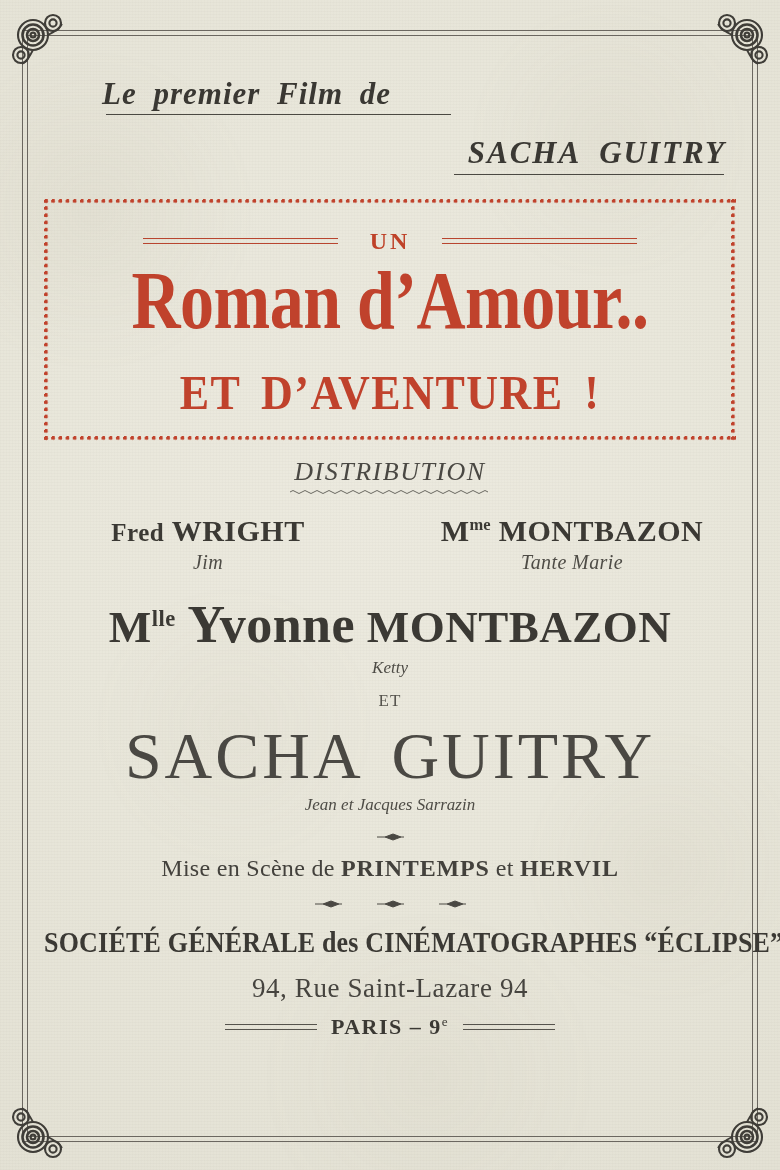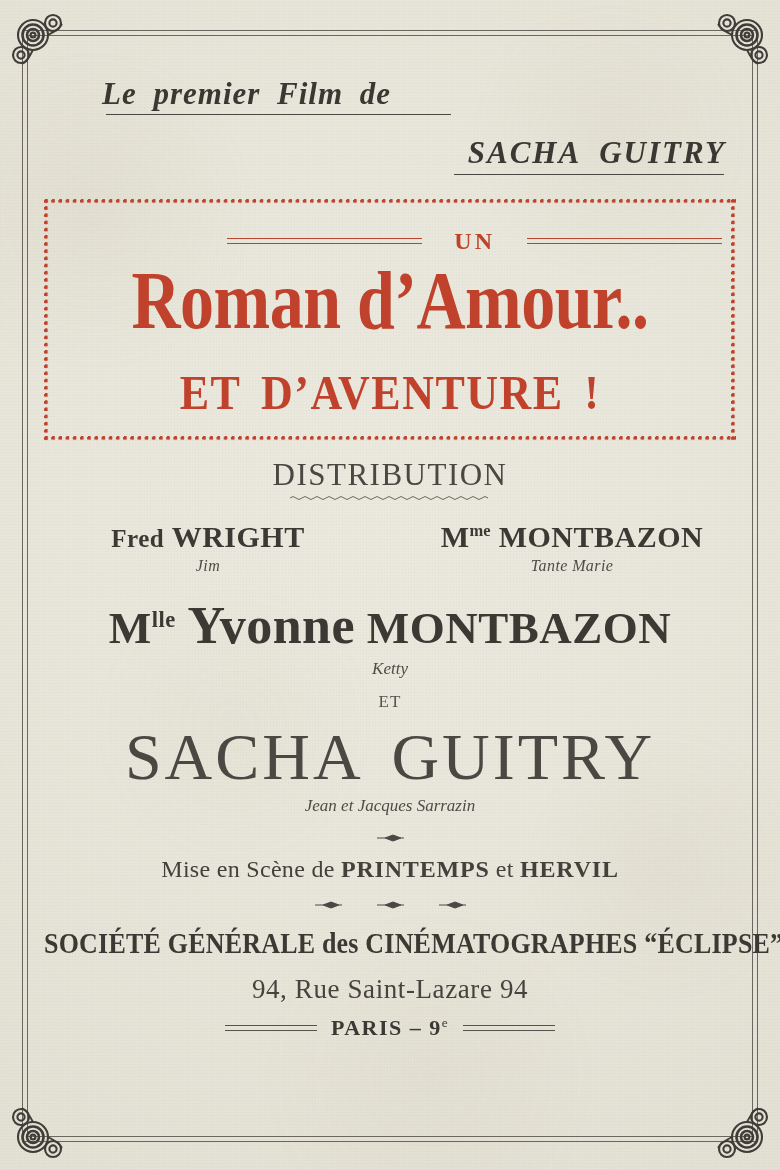--- a/index.html
+++ b/index.html
@@ -130,21 +130,21 @@
     background-size: 7.2px 7.2px;
   }
   .dot-t { left:0; right:0; top:0; height:5px; }
   .dot-b { left:0; right:0; bottom:0; height:5px; }
   .dot-l { top:0; bottom:0; left:0; width:5px; }
   .dot-r { top:0; bottom:0; right:0; width:5px; }
 
   .un-row {
     display: flex;
     align-items: center;
-    justify-content: flex-end;
+    justify-content: center;
     gap: 0;
     margin-bottom: 8px;
   }
   .un-rule {
     flex: 0 0 195px;
     height: 4px;
     border-top: 1.3px solid #b8452f;
     border-bottom: 1.3px solid #b8452f;
   }
   .un-word {
@@ -177,21 +177,22 @@
     line-height: 1;
     margin-top: 22px;
     color: #c0422c;
     transform: scaleY(1.12);
   }
 
   
   .dist-wrap { text-align:center; margin-top: 16px; }
   .dist-title {
     display: inline-block;
-    font-size: 31px;
+    font-style: italic;
+    font-size: 26px;
     letter-spacing: 1.5px;
     color: #4a4843;
     text-align: center;
   }
   .wave {
     display: block;
     width: 200px;
     height: 6px;
     margin: 1px auto 0;
     overflow: hidden;
@@ -215,21 +216,21 @@
     line-height: 1.1;
   }
   .name-bold .small-caps-word { font-size: 25px; }
   .name-bold sup {
     font-size: .55em;
     vertical-align: super;
     letter-spacing: 0;
   }
   .role {
     font-style: italic;
-    font-size: 16px;
+    font-size: 20px;
     color: #4e4c46;
     margin-top: 4px;
     letter-spacing: .4px;
   }
 
   .star-name {
     text-align: center;
     font-weight: 700;
     font-size: 45px;
     letter-spacing: .5px;

